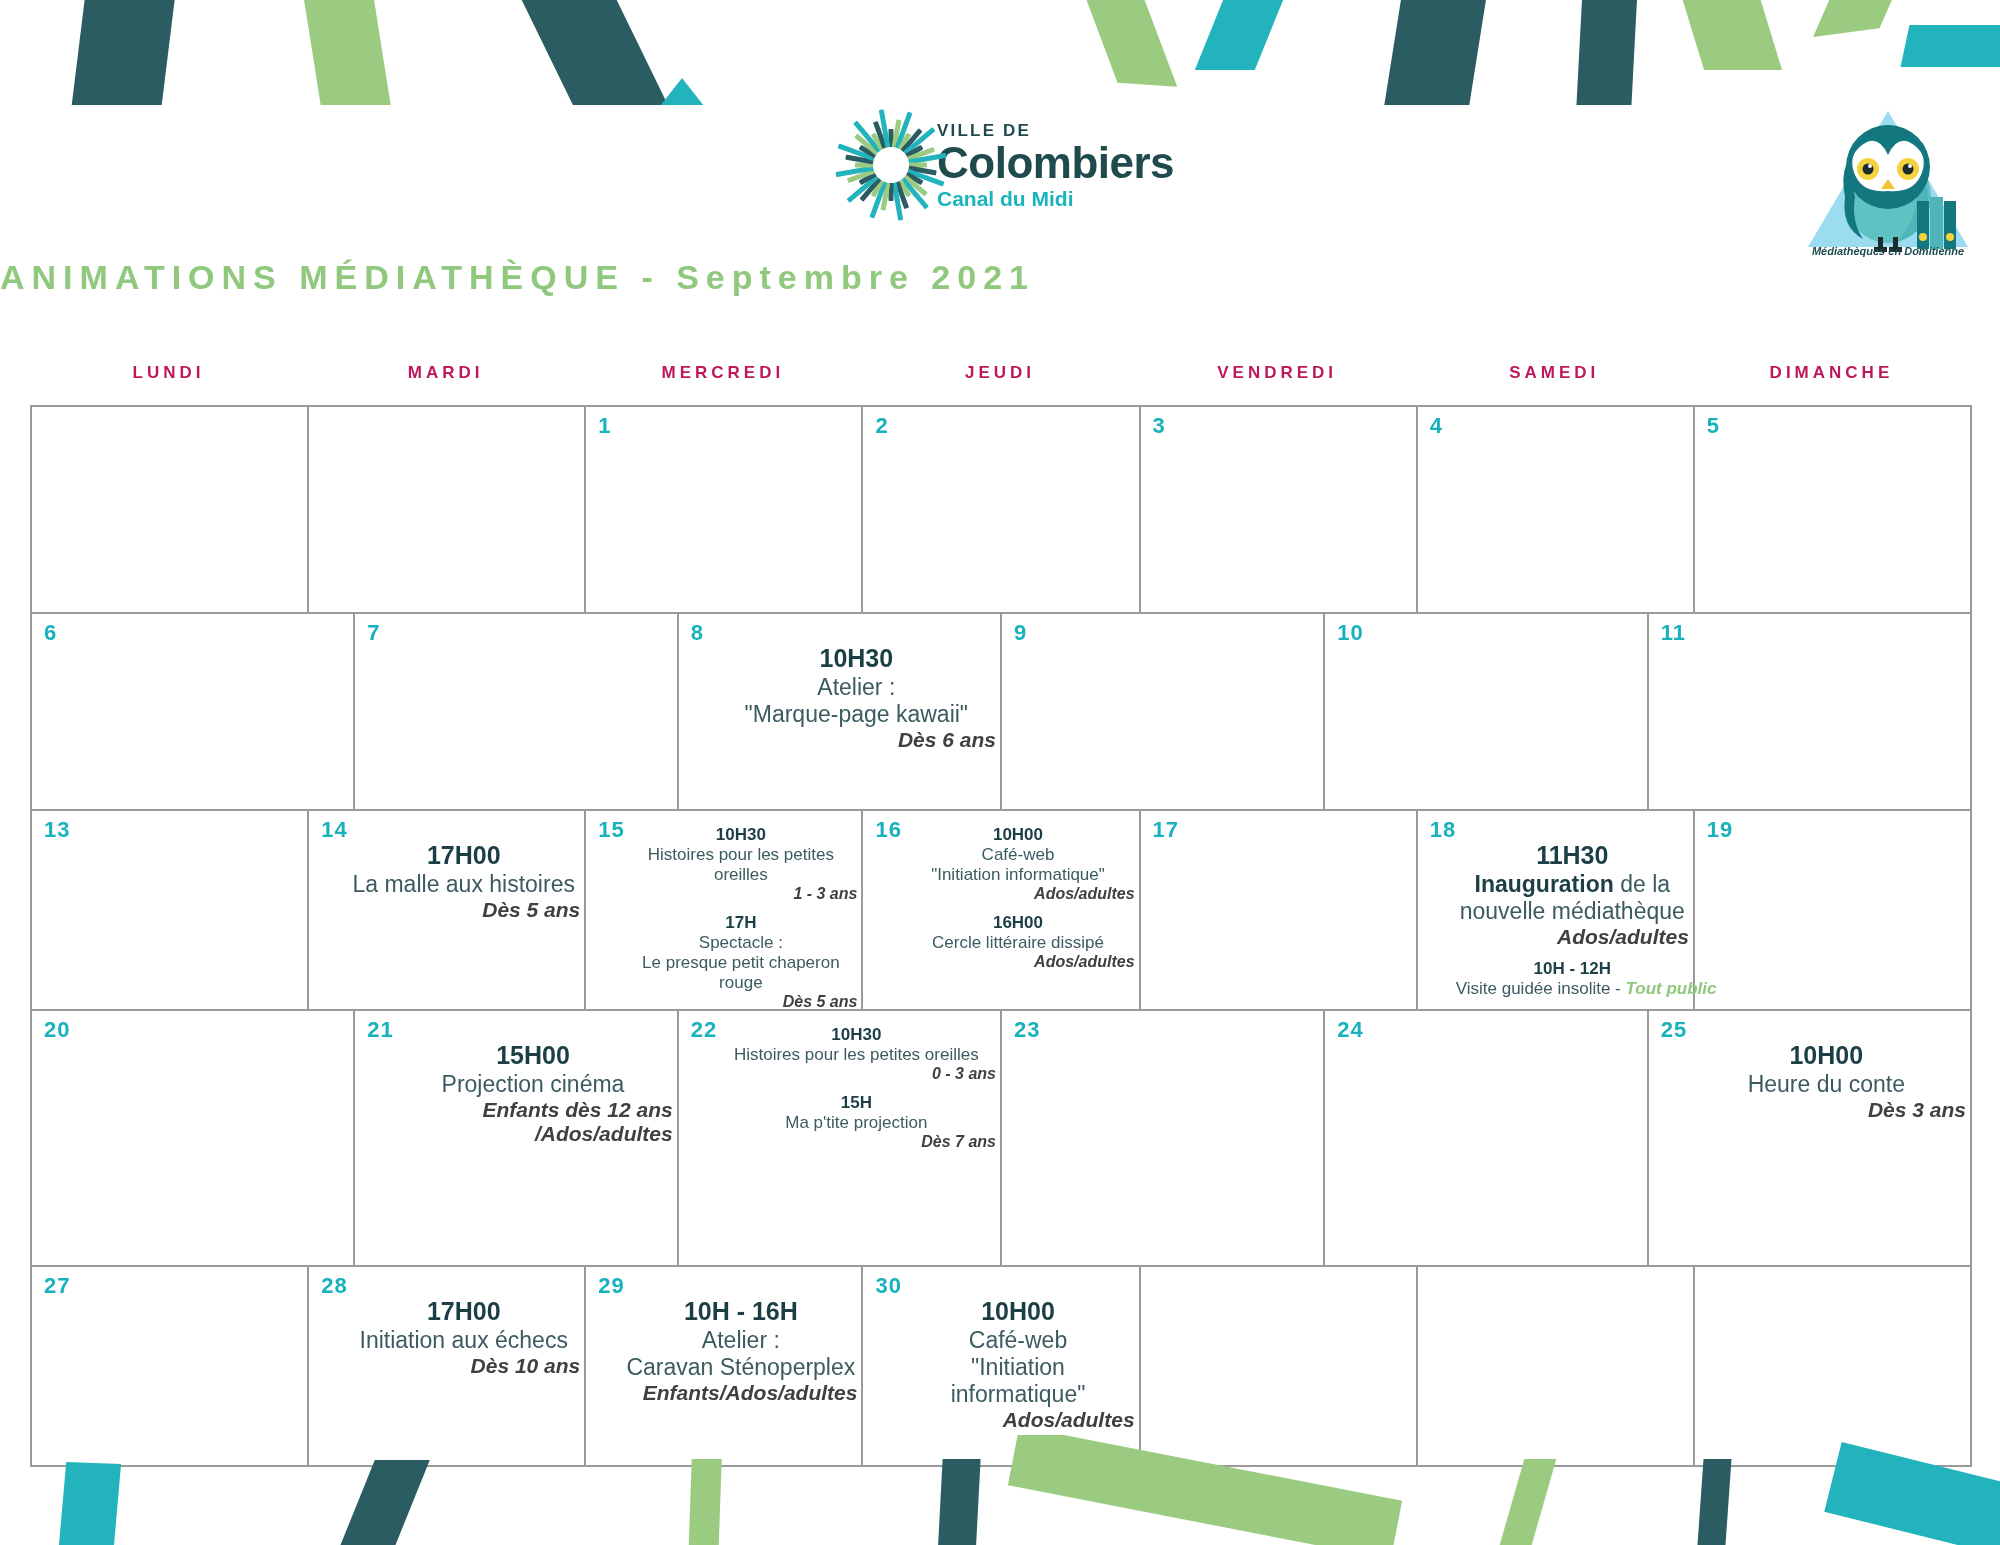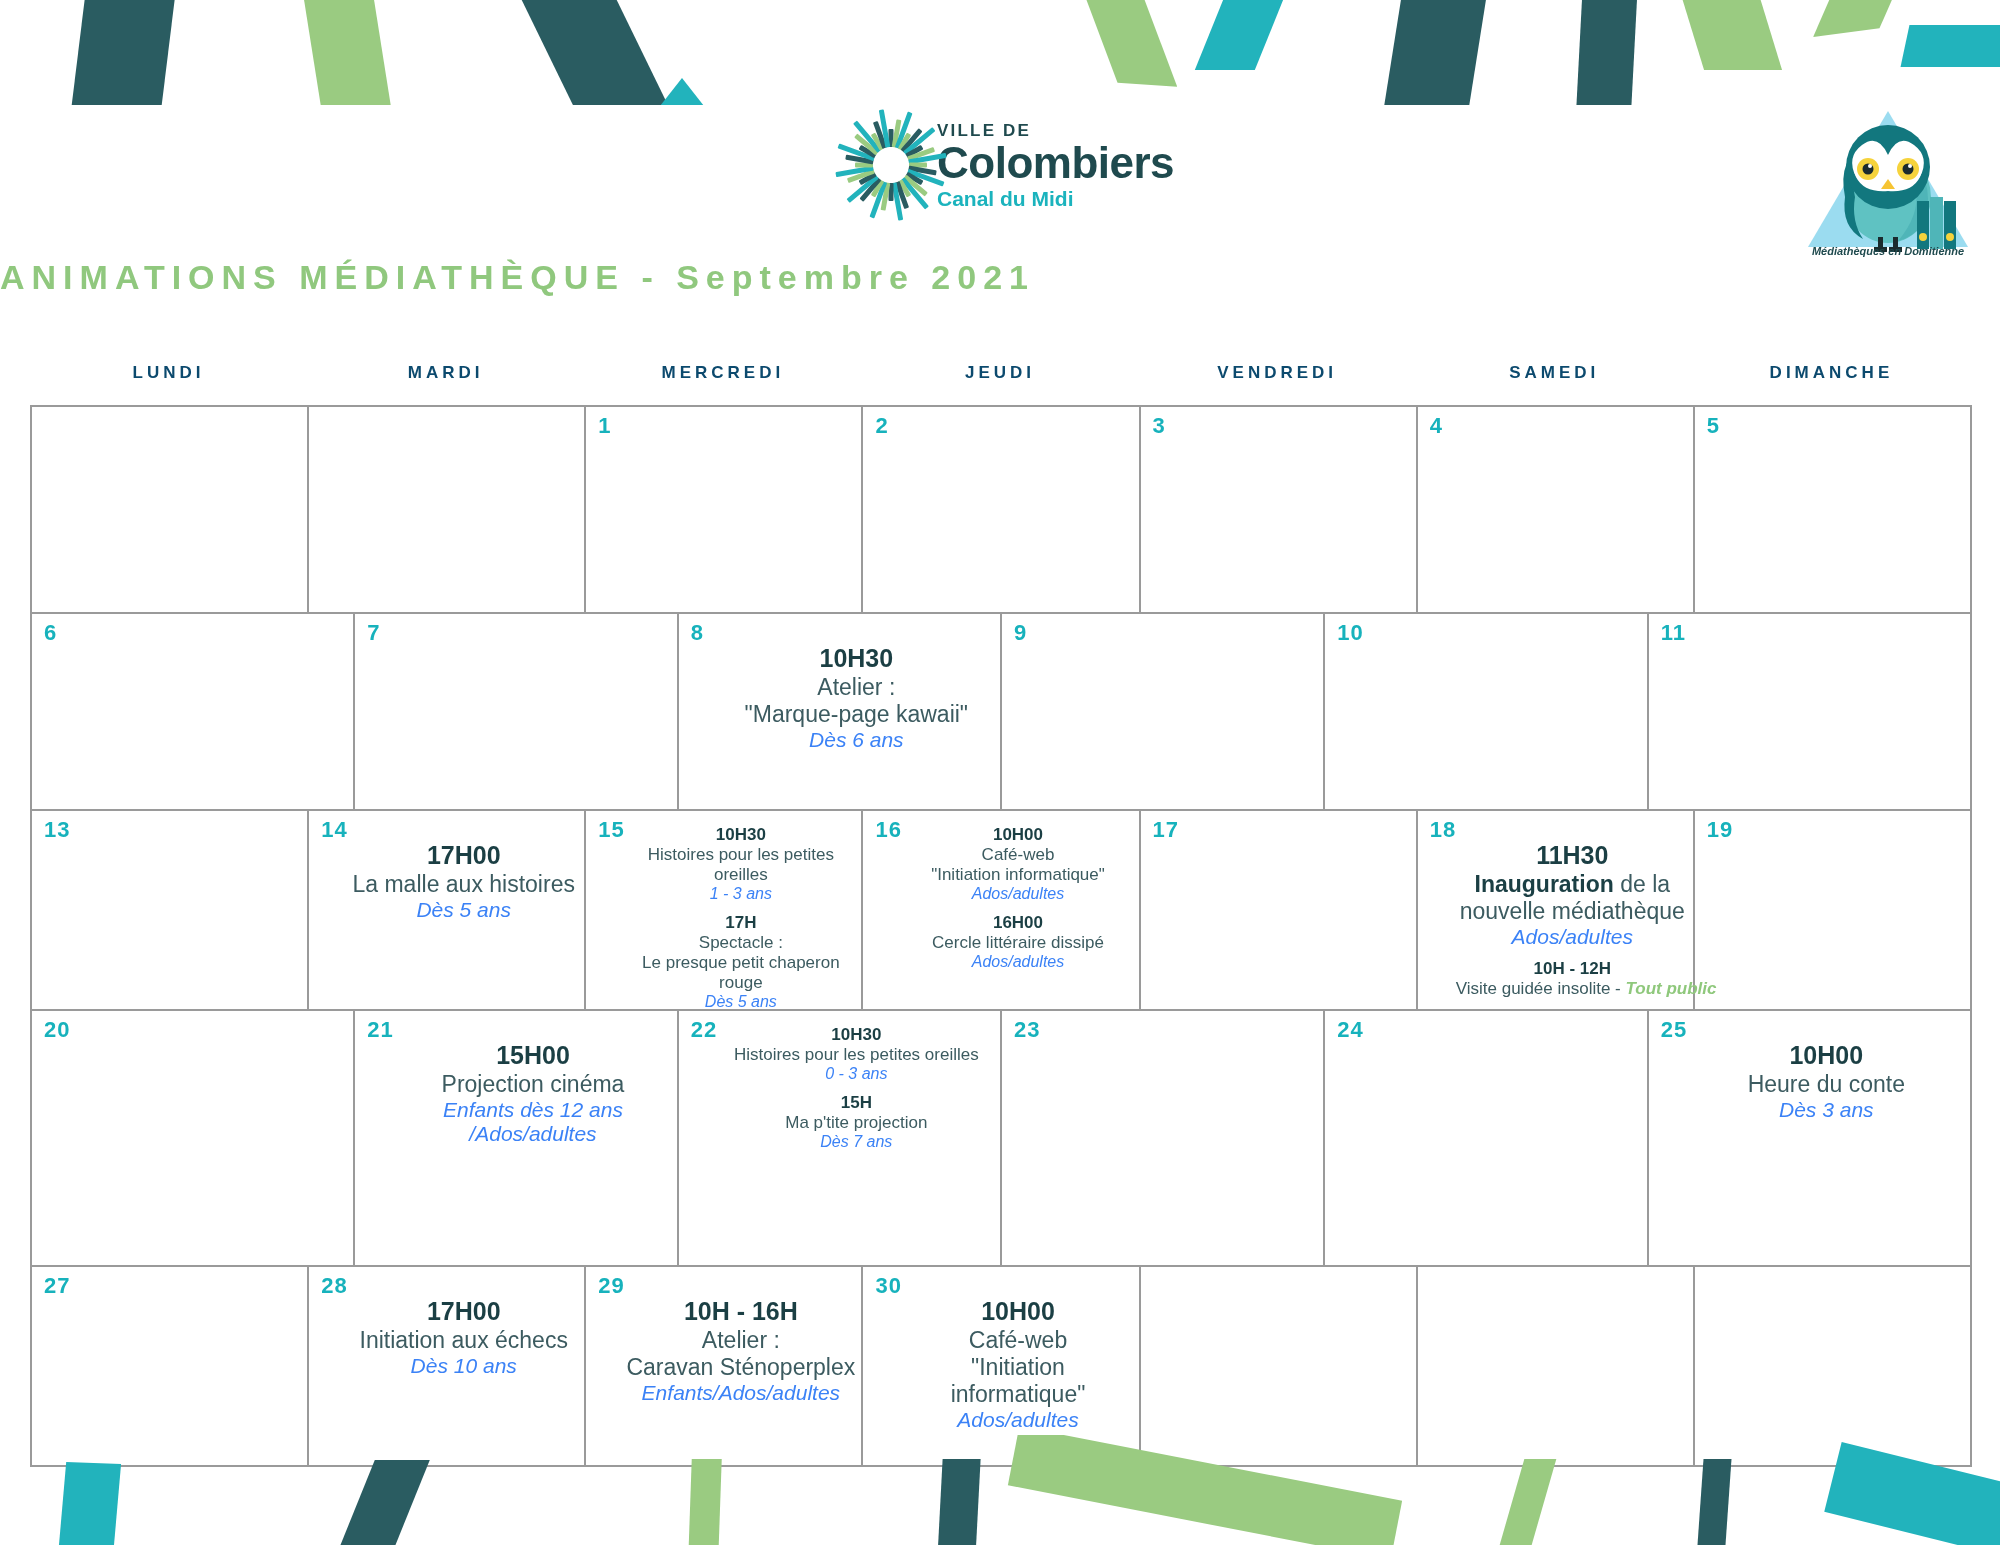--- a/index.html
+++ b/index.html
@@ -32,21 +32,21 @@
   .owl-badge{position:absolute;right:22px;top:0px;width:180px;height:170px;}
   .owl-caption{position:absolute;left:0;top:140px;width:180px;text-align:center;font-size:11px;color:#1F4A4E;font-style:italic;font-weight:bold;}
 
   .page-title{
     position:absolute;top:258px;left:0;width:2000px;text-align:left;
     font-size:34px;font-weight:bold;color:#90C87E;letter-spacing:7px;
   }
 
   
   .daynames{position:absolute;top:363px;left:30px;width:1940px;display:flex;}
-  .dayname{flex:1;text-align:center;font-size:17px;font-weight:bold;letter-spacing:4px;color:#0c4a6e;}
+  .dayname{flex:1;text-align:center;font-size:17px;font-weight:bold;letter-spacing:4px;color:#be185d;}
 
   .grid{position:absolute;top:405px;left:30px;width:1940px;
         border-top:2px solid #9a9a9a;border-left:2px solid #9a9a9a;}
   .week{display:flex;}
   .cell{
     flex:1 1 0;min-width:0;position:relative;
     border-right:2px solid #9a9a9a;border-bottom:2px solid #9a9a9a;
     box-sizing:border-box;padding:8px 4px 8px 4px;
   }
   .w1 .cell{height:207px;}
@@ -56,21 +56,21 @@
   .w5 .cell{height:200px;}
   .daynum{position:absolute;left:12px;top:6px;font-size:22px;font-weight:bold;color:#17B2BC;letter-spacing:1px;}
   .events{padding-top:22px;text-align:center;line-height:1.18;}
   .ev{margin-bottom:2px;}
   .ev + .ev{margin-top:9px;}
   .ev-time{font-size:25px;font-weight:bold;color:#1B3F44;letter-spacing:0px;}
   .ev-time.sm{font-size:17px;}
   .ev-title{font-size:23px;color:#3C5B60;font-weight:normal;}
   .ev-title.sm{font-size:17px;}
   .ev-title b{font-weight:bold;color:#1B3F44;}
-  .ev-aud{font-size:21px;font-style:italic;font-weight:normal;color:#3b82f6;}
+  .ev-aud{font-size:21px;font-style:italic;font-weight:bold;color:#404040;text-align:right;}
   .ev-aud.sm{font-size:16px;}
   .inline-aud{font-style:italic;font-weight:bold;color:#8FC87C;}
   .nowrap{white-space:nowrap;}
 </style>
 </head>
 <body>
 
 <div class="band top">
   <div class="shape" style="left:80px;top:-30px;width:90px;height:135px;background:#2A5C61;transform:skewX(-7deg);"></div>
   <div class="shape" style="left:310px;top:-30px;width:70px;height:135px;background:#9ACB81;transform:skewX(9deg);"></div>

